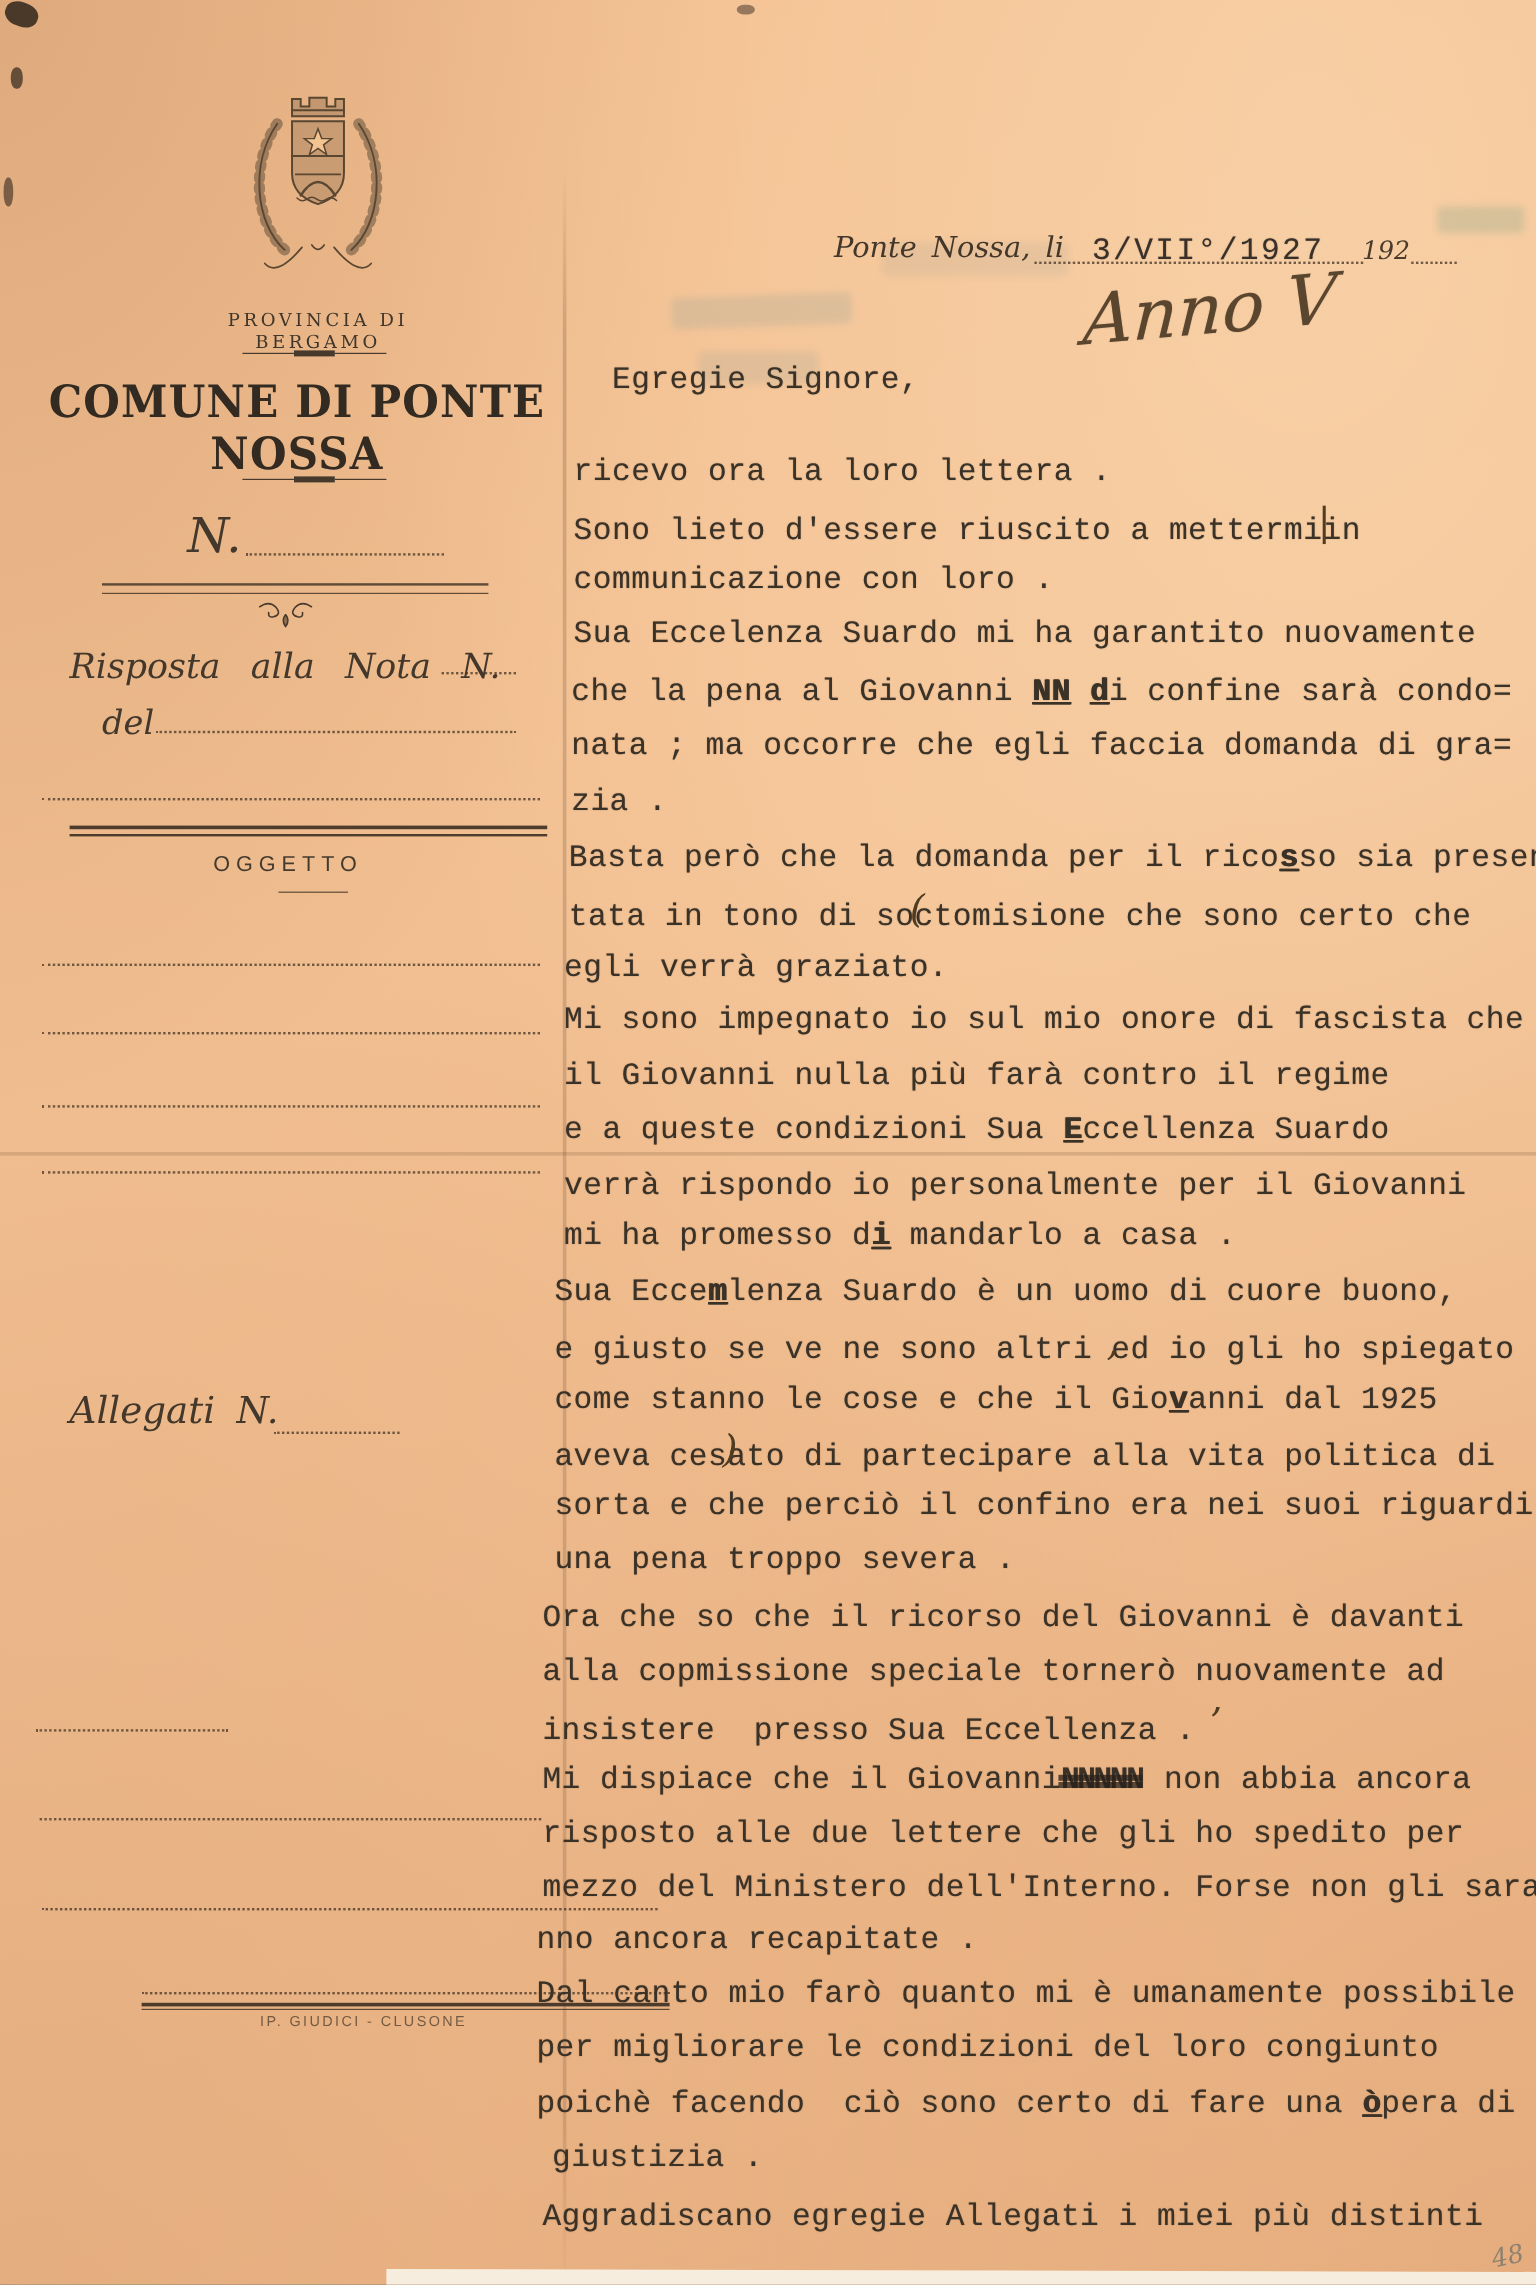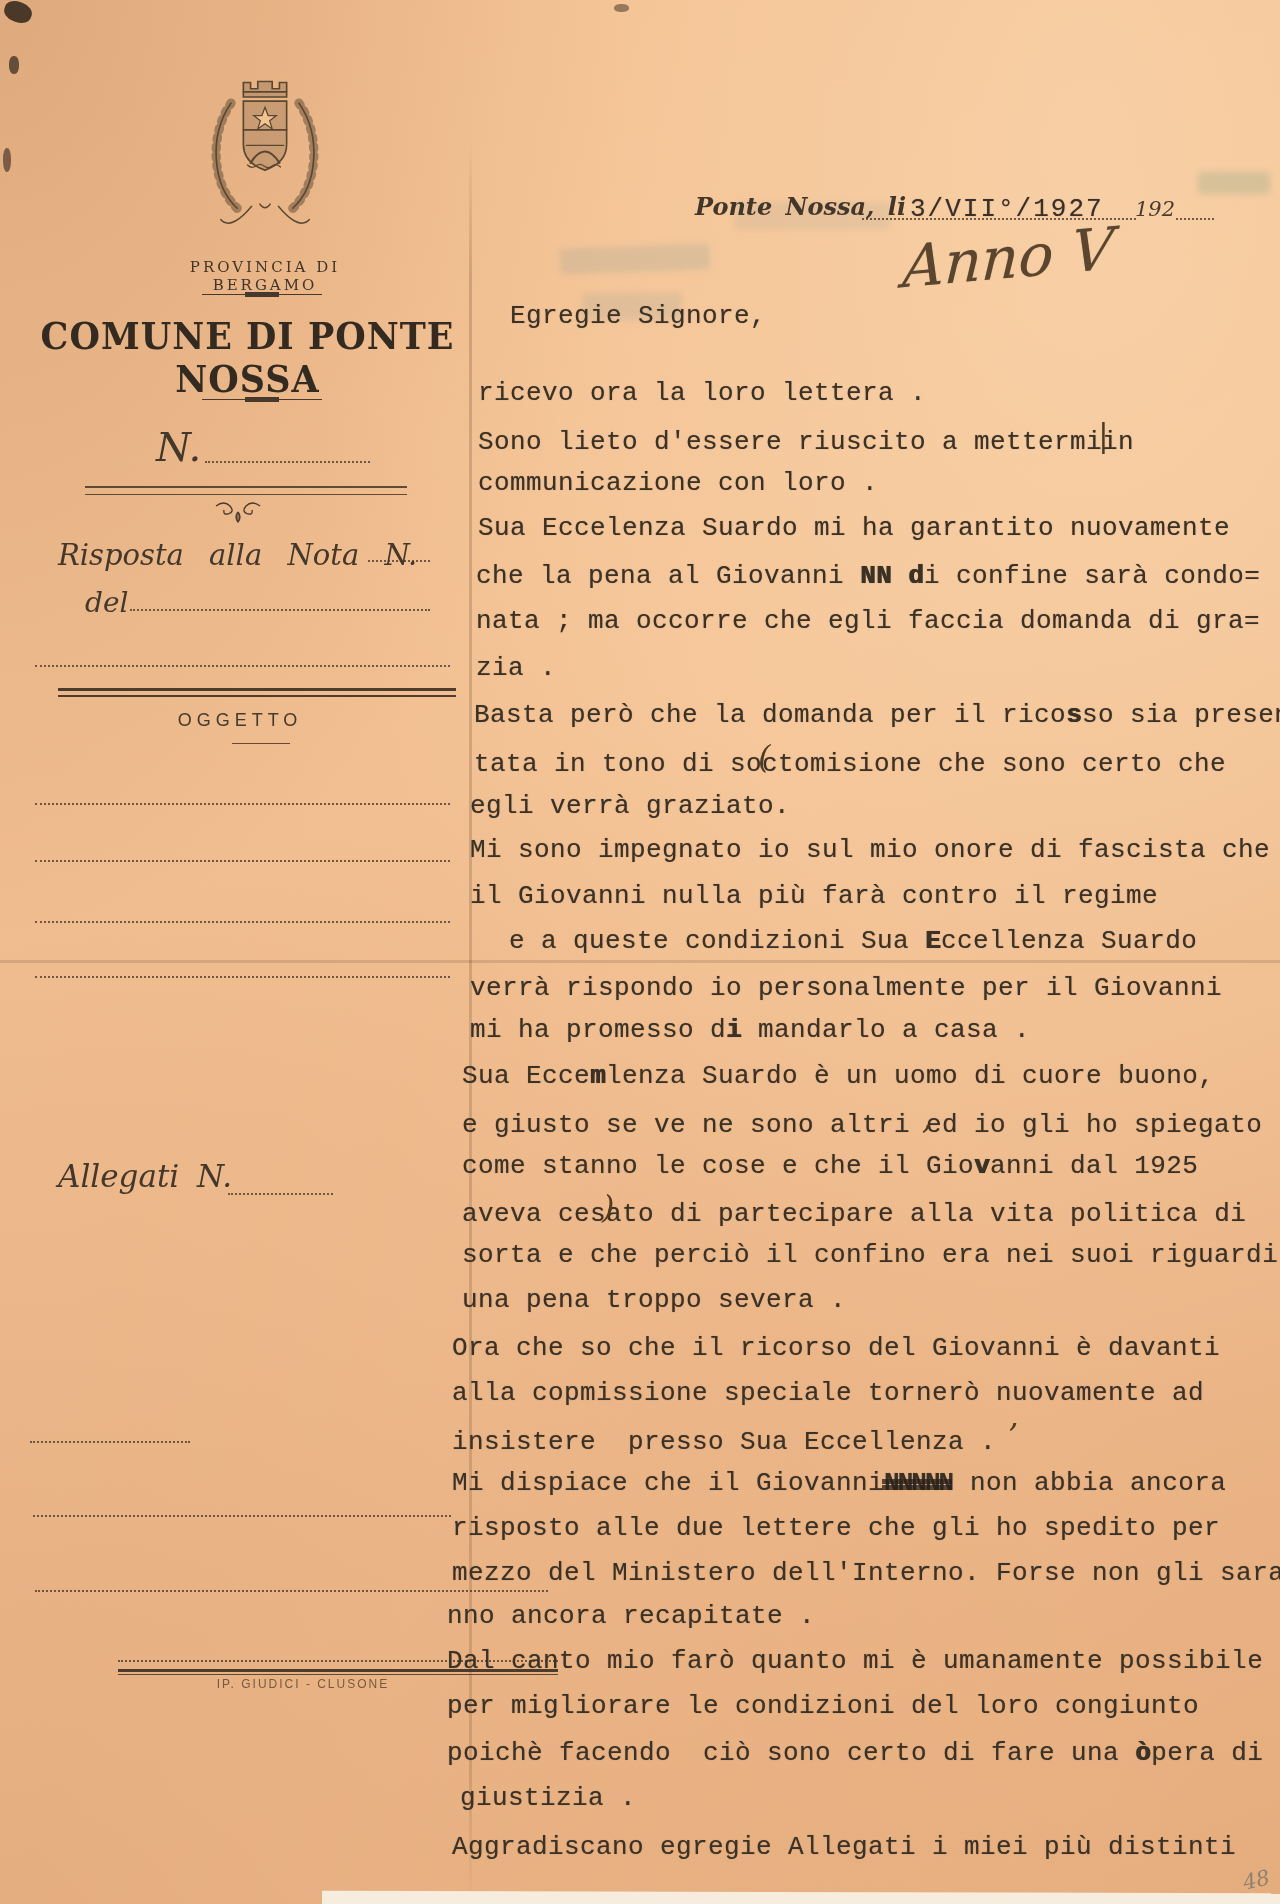--- a/index.html
+++ b/index.html
@@ -49,33 +49,33 @@
     font-family:"Liberation Sans",sans-serif;font-size:18px;letter-spacing:5px;color:#443a2e;}
   .allegati{position:absolute;left:58px;top:1158px;font-size:31px;word-spacing:8px;}
   .imprint{position:absolute;left:118px;top:1677px;width:370px;text-align:center;
     font-family:"Liberation Sans",sans-serif;font-size:12px;letter-spacing:2px;color:rgba(70,55,40,.72);}
   
   .rule{position:absolute;}
   .rule.dotted{height:0;border-bottom:2px dotted rgba(75,58,42,.78);}
   .rule.solid{height:1.5px;background:rgba(70,55,40,.85);}
   .rule.thick{height:3px;background:rgba(60,47,34,.9);}
   
-  .place{position:absolute;left:695px;top:192px;font-size:24px;font-style:italic;word-spacing:5px;color:#42372a;font-weight:bold;}
+  .place{position:absolute;left:695px;top:192px;font-size:24px;font-style:italic;word-spacing:5px;color:#42372a;}
   .typed-date{position:absolute;left:910px;top:194px;font-family:"Liberation Mono","DejaVu Sans Mono",monospace;
     font-size:26px;letter-spacing:2px;color:#39302a;text-shadow:0 0 1px rgba(58,49,39,.5);}
   .year-prefix{position:absolute;left:1135px;top:197px;font-size:21px;font-style:italic;color:#4a3b2d;}
   .anno{position:absolute;left:902px;top:216px;width:390px;font-size:58px;font-style:italic;
     color:#4a3722;transform:rotate(-5deg) skewX(-8deg);opacity:.9;text-shadow:0 0 1px rgba(60,40,20,.4);}
   .pencil{position:absolute;left:1243px;top:1868px;font-size:21px;font-style:italic;
     color:#8f8170;transform:rotate(-12deg);}
   
   .tline{position:absolute;white-space:pre;font-family:"Liberation Mono","DejaVu Sans Mono",monospace;
     font-size:26px;line-height:30px;letter-spacing:.4px;color:#3a3127;
     text-shadow:0 0 1px rgba(58,49,39,.45);}
-  .seg-b{font-weight:bold;text-shadow:.8px 0 0 currentColor,0 0 1px rgba(58,49,39,.5);}
+  .seg-b{font-weight:bold;text-shadow:.8px 0 0 currentColor,0 0 1px rgba(58,49,39,.5);text-decoration:underline;}
   .seg-pen{font-family:"DejaVu Serif",serif;font-style:italic;font-weight:normal;color:#503c20;
     display:inline-block;width:0;overflow:visible;font-size:32px;transform:translate(-4px,-3px);text-shadow:none;}
   .seg-x{font-weight:bold;position:relative;letter-spacing:-2px;margin-right:2px;}
   .seg-x::before,.seg-x::after{content:"";position:absolute;left:-2px;right:0;height:5px;background:rgba(42,34,27,.75);}
   .seg-x::before{top:38%;} .seg-x::after{top:58%;}
 </style>
 </head>
 <body>
 
 <div class="page">
@@ -177,21 +177,21 @@
       <div class="tline" style="left: 478px; top: 468px;"><span class="seg-t">communicazione con loro .</span></div>
       <div class="tline" style="left: 478px; top: 513px;"><span class="seg-t">Sua Eccelenza Suardo mi ha garantito nuovamente</span></div>
       <div class="tline" style="left: 476px; top: 561px;"><span class="seg-t">che la pena al Giovanni </span><span class="seg-b">NN</span><span class="seg-t"> </span><span class="seg-b">d</span><span class="seg-t">i confine sarà condo=</span></div>
       <div class="tline" style="left: 476px; top: 606px;"><span class="seg-t">nata ; ma occorre che egli faccia domanda di gra=</span></div>
       <div class="tline" style="left: 476px; top: 653px;"><span class="seg-t">zia .</span></div>
       <div class="tline" style="left: 474px; top: 700px;"><span class="seg-t">Basta però che la domanda per il rico</span><span class="seg-b">s</span><span class="seg-t">so sia presen</span></div>
       <div class="tline" style="left: 474px; top: 745px;"><span class="seg-t">tata in tono di so</span><span class="seg-pen">(</span><span class="seg-t">ctomisione che sono certo che</span></div>
       <div class="tline" style="left: 470px; top: 791px;"><span class="seg-t">egli verrà graziato.</span></div>
       <div class="tline" style="left: 470px; top: 835px;"><span class="seg-t">Mi sono impegnato io sul mio onore di fascista che</span></div>
       <div class="tline" style="left: 470px; top: 881px;"><span class="seg-t">il Giovanni nulla più farà contro il regime</span></div>
-      <div class="tline" style="left: 470px; top: 926px; padding-left: 39px;"><span class="seg-t">e a queste condizioni Sua </span><span class="seg-b">E</span><span class="seg-t">ccellenza Suardo</span></div>
+      <div class="tline" style="left: 470px; top: 926px;"><span class="seg-t">e a queste condizioni Sua </span><span class="seg-b">E</span><span class="seg-t">ccellenza Suardo</span></div>
       <div class="tline" style="left: 470px; top: 973px;"><span class="seg-t">verrà rispondo io personalmente per il Giovanni</span></div>
       <div class="tline" style="left: 470px; top: 1015px;"><span class="seg-t">mi ha promesso d</span><span class="seg-b">i</span><span class="seg-t"> mandarlo a casa .</span></div>
       <div class="tline" style="left: 462px; top: 1061px;"><span class="seg-t">Sua Ecce</span><span class="seg-b">m</span><span class="seg-t">lenza Suardo è un uomo di cuore buono,</span></div>
       <div class="tline" style="left: 462px; top: 1106px;"><span class="seg-t">e giusto se ve ne sono altri </span><span class="seg-pen">,</span><span class="seg-t">ed io gli ho spiegato</span></div>
       <div class="tline" style="left: 462px; top: 1151px;"><span class="seg-t">come stanno le cose e che il Gio</span><span class="seg-b">v</span><span class="seg-t">anni dal 1925</span></div>
       <div class="tline" style="left: 462px; top: 1195px;"><span class="seg-t">aveva ces</span><span class="seg-pen">)</span><span class="seg-t">ato di partecipare alla vita politica di</span></div>
       <div class="tline" style="left: 462px; top: 1240px;"><span class="seg-t">sorta e che perciò il confino era nei suoi riguardi</span></div>
       <div class="tline" style="left: 462px; top: 1285px;"><span class="seg-t">una pena troppo severa .</span></div>
       <div class="tline" style="left: 452px; top: 1333px;"><span class="seg-t">Ora che so che il ricorso del Giovanni è davanti</span></div>
       <div class="tline" style="left: 452px; top: 1378px;"><span class="seg-t">alla copmissione speciale tornerò nuovamente ad</span></div>

